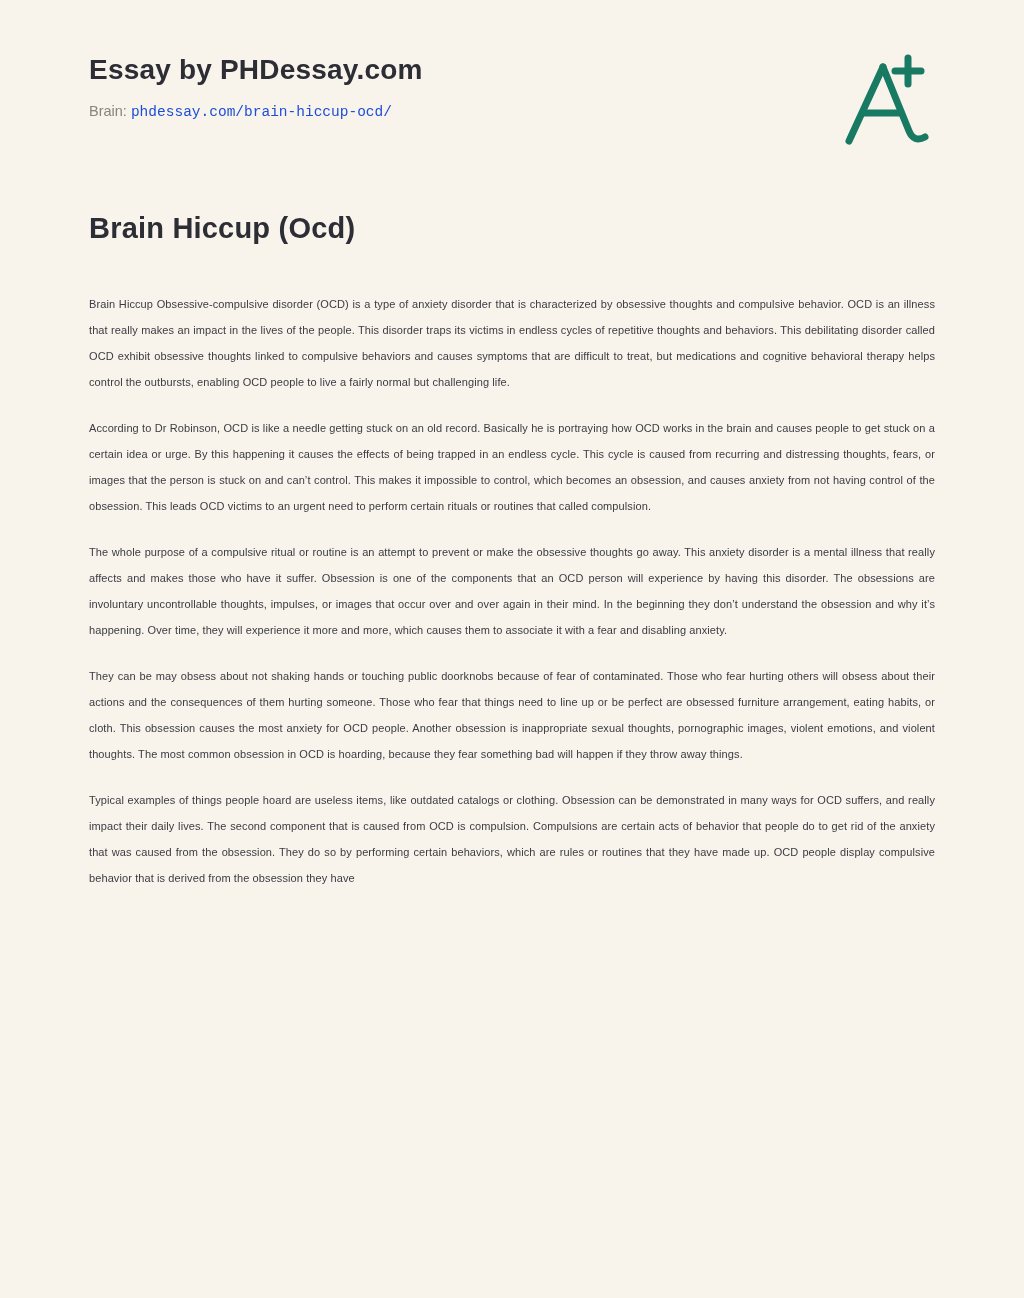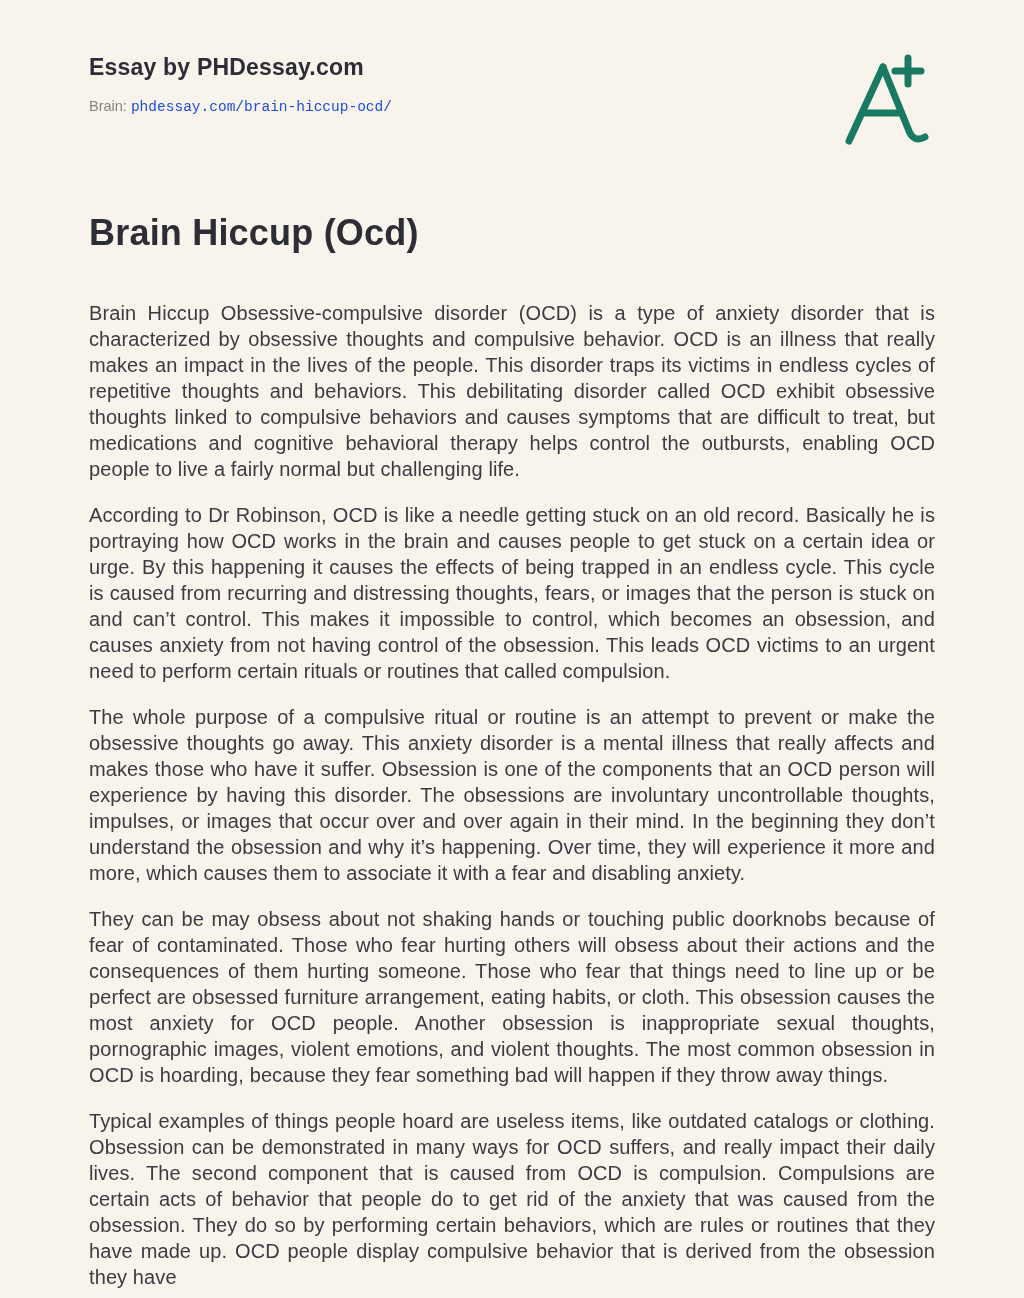--- a/index.html
+++ b/index.html
@@ -18,21 +18,21 @@
   .content {
     padding: 50px 89px 0 89px;
   }
   .header-row {
     display: flex;
     justify-content: space-between;
     align-items: flex-start;
   }
   .header-left { padding-top: 4px; }
   .header-title {
-    font-size: 23px;
+    font-size: 28px;
     font-weight: 700;
     color: #2d2d35;
     letter-spacing: 0.2px;
   }
   .source-line {
     margin-top: 17px;
     font-size: 14.5px;
     color: #8a857c;
   }
   .source-link {
@@ -42,30 +42,30 @@
     font-family: Liberation Mono, monospace;
   }
   .logo {
     width: 100px;
     height: 102px;
     margin-right: 0px;
     flex: 0 0 auto;
   }
   .essay-title {
     margin-top: 60px;
-    font-size: 36px;
+    font-size: 29px;
     font-weight: 700;
     color: #2d2d35;
     letter-spacing: 0.2px;
   }
   .essay-body {
     margin-top: 46px;
   }
   .essay-body p {
-    font-size: 20px;
+    font-size: 11px;
     line-height: 26px;
     color: #3b3b42;
     text-align: justify;
     margin-bottom: 20px;
     letter-spacing: 0.1px;
   }
 </style>
 </head>
 <body>
 

